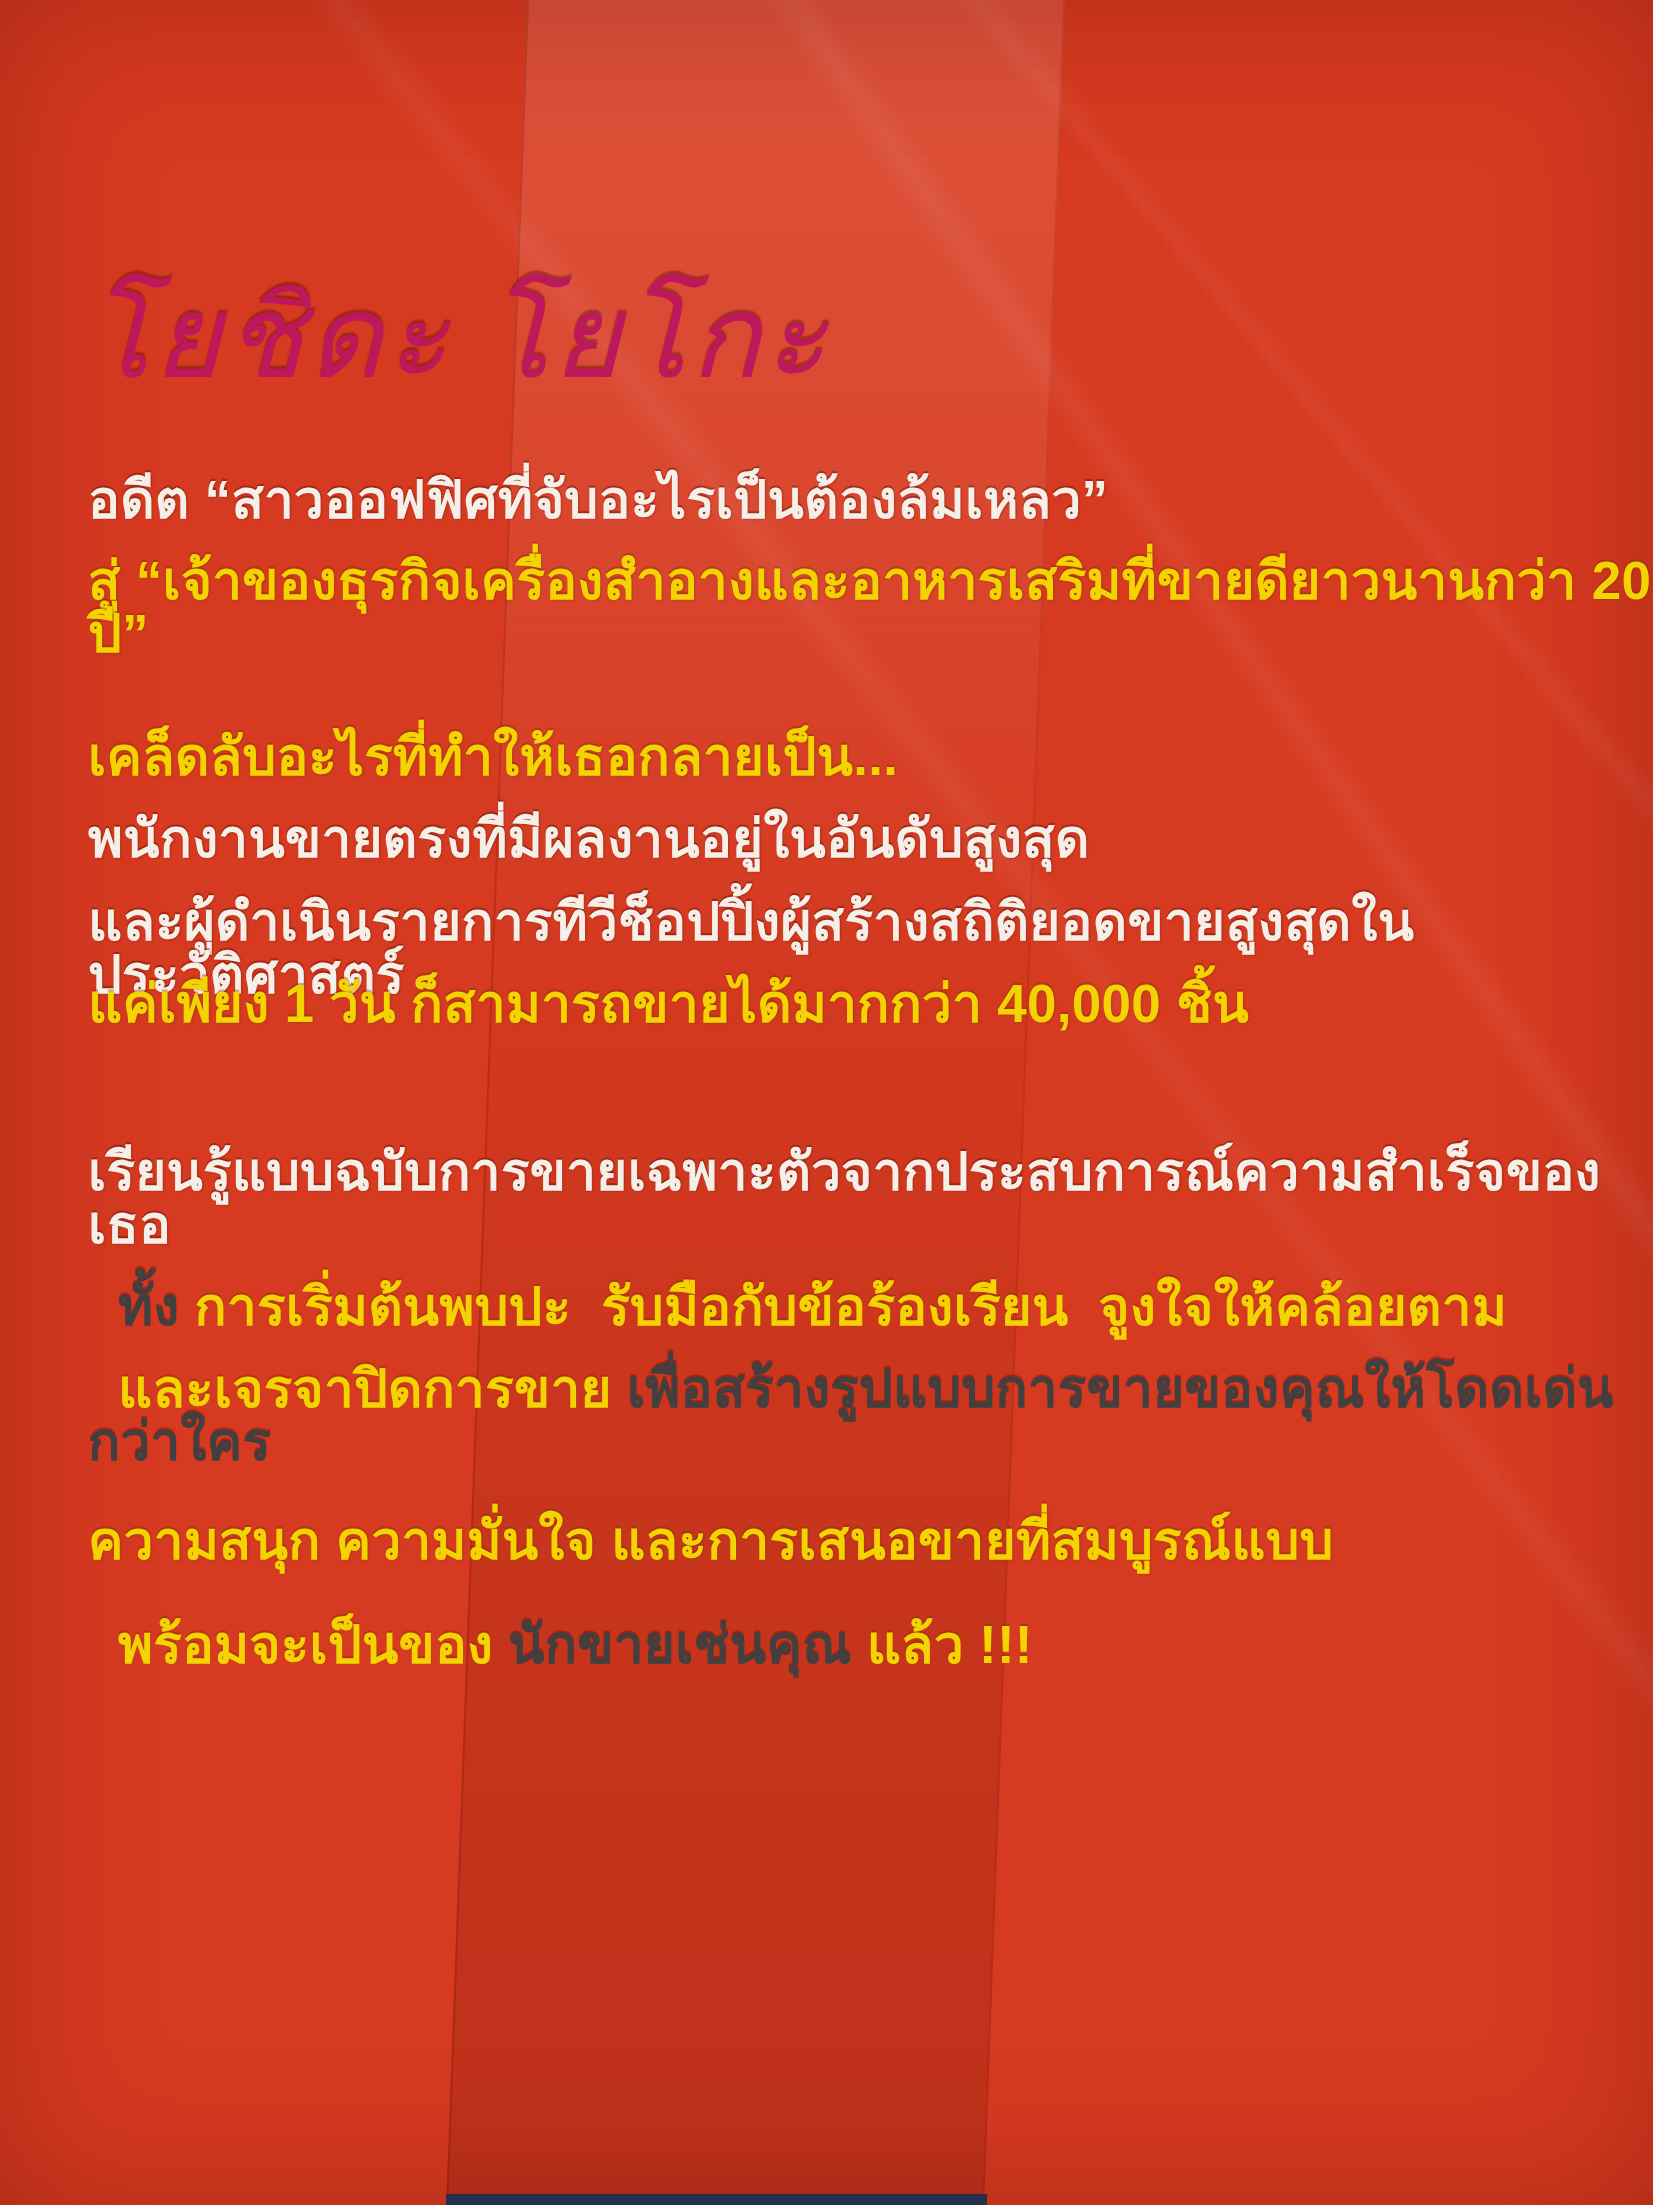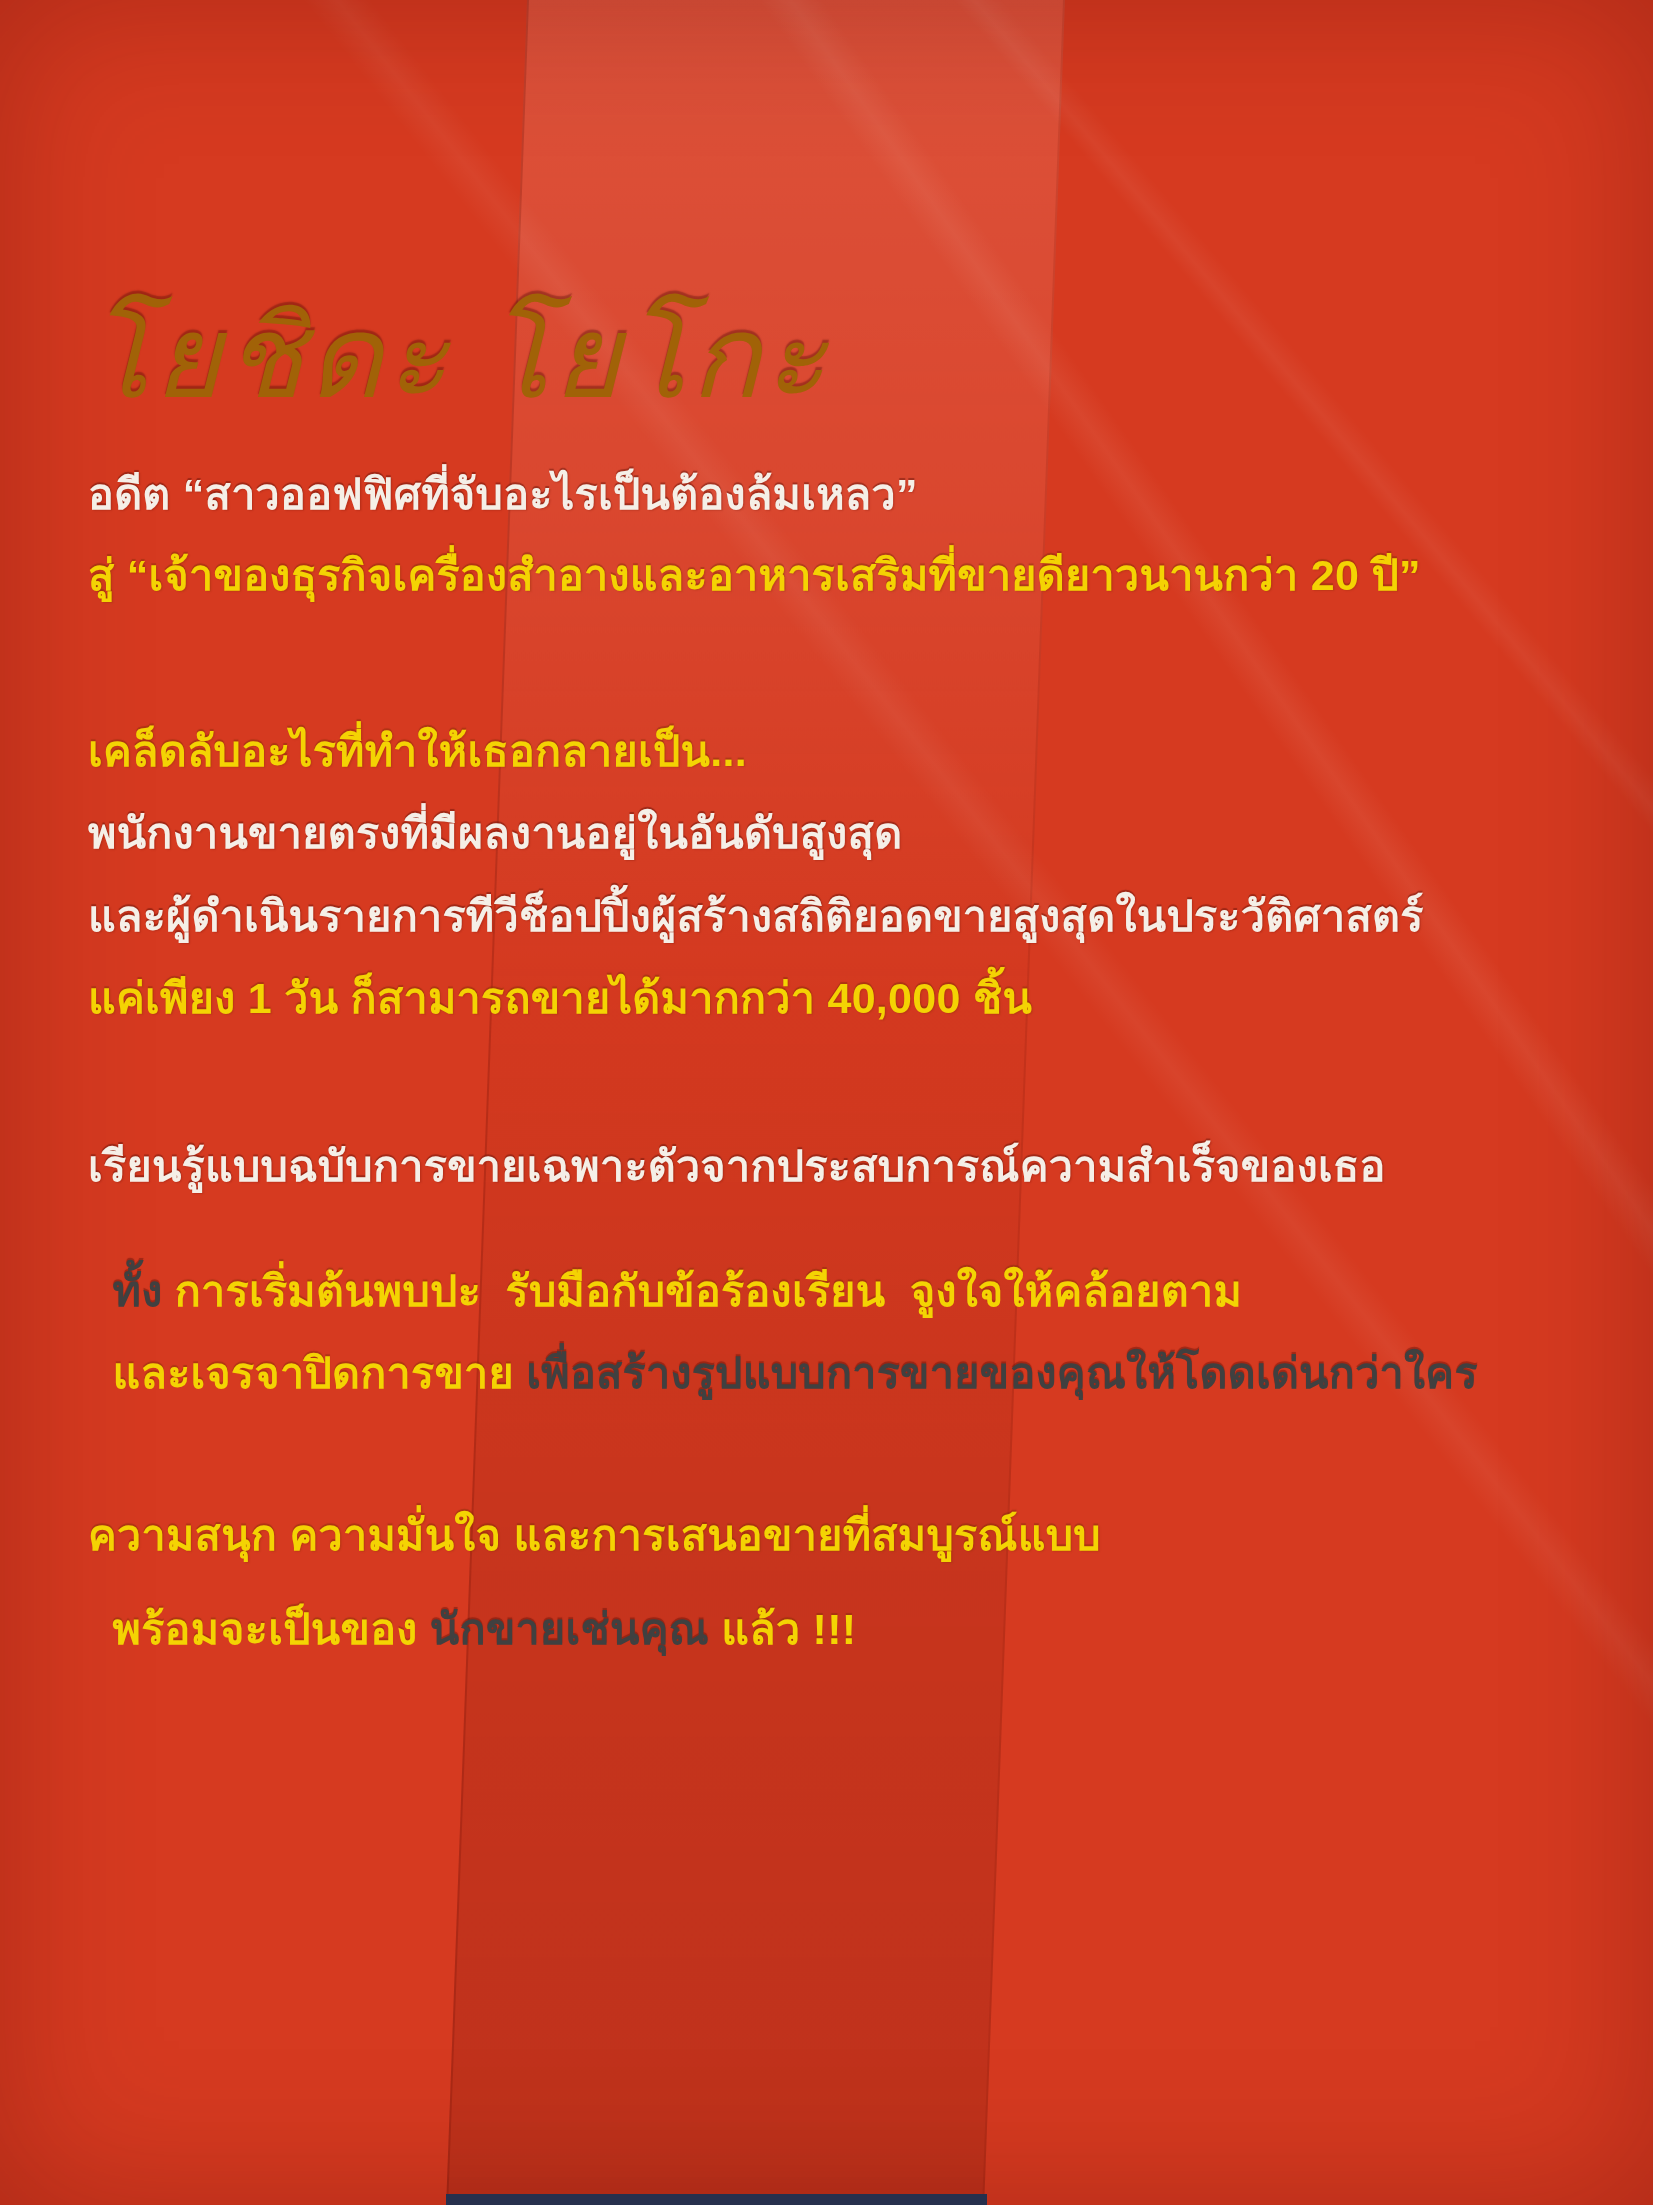--- a/index.html
+++ b/index.html
@@ -86,30 +86,30 @@
     text-shadow: 0 -2px 0.7px rgba(95,18,8,0.45), 1.4px 1.4px 1.4px rgba(120,25,10,0.25);
   }
   .yellow {
     color: #f4d303;
     text-shadow: 0 -2px 0.7px rgba(120,45,0,0.40), 1.4px 1.4px 1.4px rgba(130,50,5,0.25);
   }
   .w { color: #404040; text-shadow: 0 -2px 0.7px rgba(95,18,8,0.45); }
   .y { color: #f4d303; text-shadow: 0 -2px 0.7px rgba(120,45,0,0.40); }
 
   .script-title {
-    top: 300px;
+    top: 280px;
     font-size: 115px;
     font-style: italic;
     font-weight: 500;
-    color: #a16207;
+    color: #be185d;
     text-shadow: 0 -2.7px 1.4px rgba(80,10,5,0.40);
     letter-spacing: 4px;
   }
 
-  .fs-body { font-size: 43px; font-weight: bold; }
+  .fs-body { font-size: 53px; font-weight: bold; }
 
   .l-past    { top: 473px;  }
   .l-to      { top: 554px;  }
   .l-secret  { top: 730px; }
   .l-topsale { top: 812px; }
   .l-tvshop  { top: 895px; }
   .l-oneday  { top: 977px; }
   .l-learn   { top: 1145px; }
   .l-skills  { top: 1227px; }
   .l-close   { top: 1309px; }

